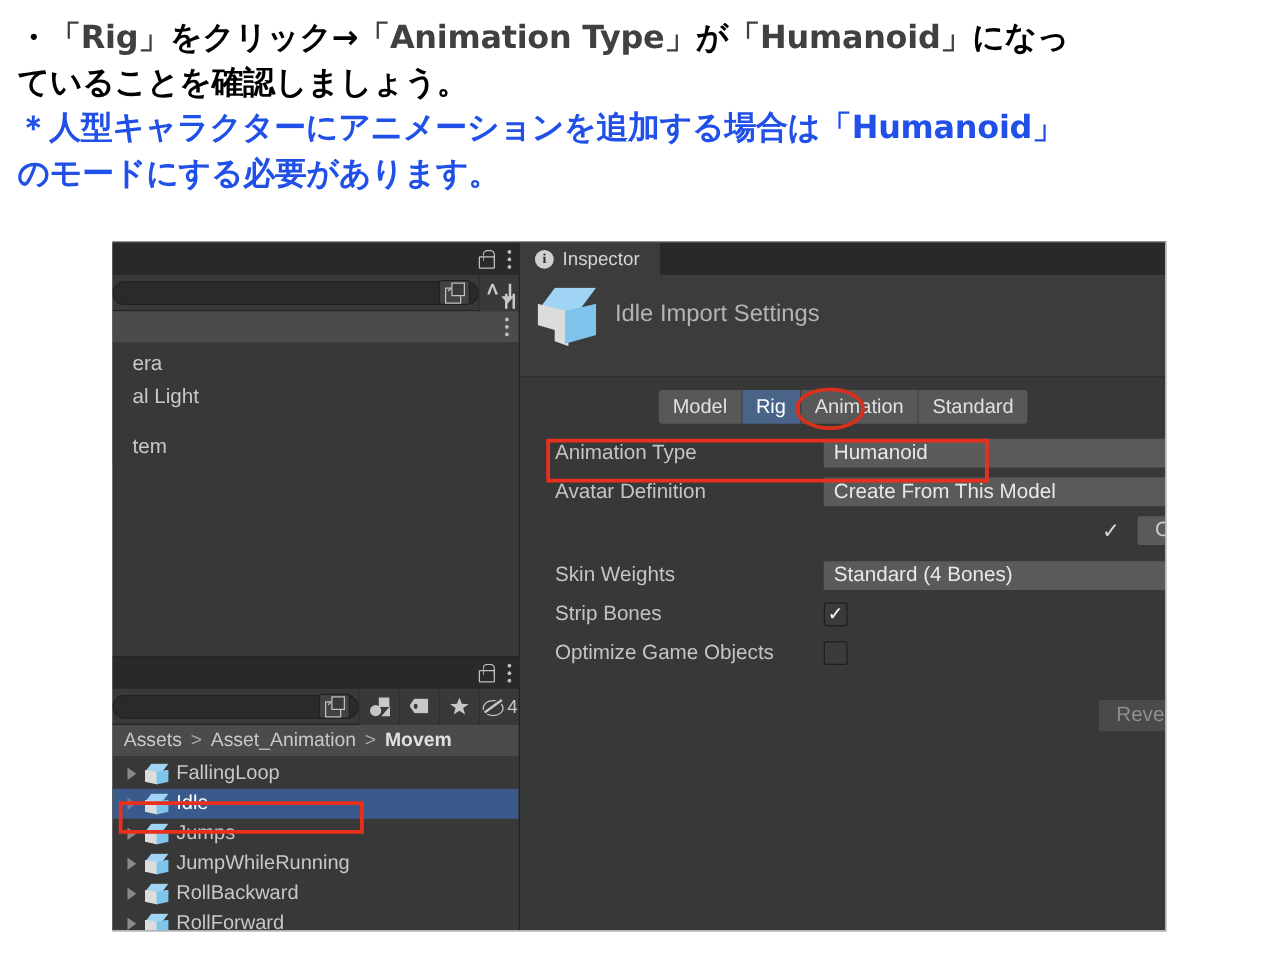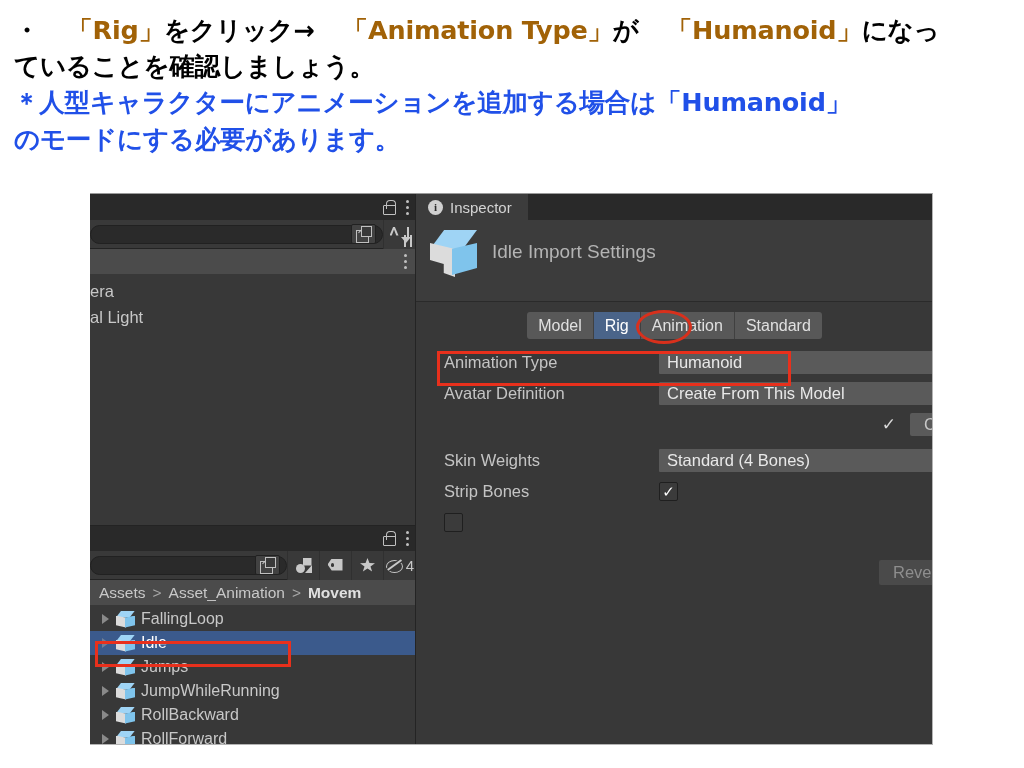--- a/index.html
+++ b/index.html
@@ -18,21 +18,21 @@
     padding: 12px 14px 0 14px;
     font-family: "DejaVu Sans", "Liberation Sans", sans-serif;
     font-size: 25.5px;
     font-weight: bold;
     line-height: 1.42;
     color: #000000;
     letter-spacing: -0.2px;
     white-space: nowrap;
   }
   #caption .ln { display: block; }
-  .red  { color: #a16207; margin-left: 28px; }
+  .red  { color: #404040; }
   .blue { color: #2050E8; }
 
   
   #unity {
     position: absolute;
     left: 90px; top: 193px;
     width: 843px; height: 552px;
     background: #383838;
     border-top: 1px solid #9a9a9a;
     border-right: 1px solid #b4b4b4;
@@ -141,21 +141,21 @@
   .ico-eyeoff::after{content:"";position:absolute;left:1px;top:5.5px;width:17px;height:1.8px;background:#c8c8c8;
       transform:rotate(-36deg); box-shadow:0 0 0 1.2px #393939;}
 
   .hidden-count{ color:#c8c8c8; font-size:15px; margin-left:3px;}
 
   .hier-breadcrumb {
     height:25px; background:#4b4b4b; display:flex; align-items:center;
     justify-content:flex-end; padding-right:8px;
   }
   .hier-list { background:#383838; padding-top:4px; }
-  .hier-row { height:26px; line-height:26px; padding-left:0px; color:#c8c8c8; font-size:16.5px; }
+  .hier-row { height:26px; line-height:26px; padding-left:16px; color:#c8c8c8; font-size:16.5px; }
   .hier-row.gap { height:14px; }
 
   
   #project { position:absolute; left:0; top:331px; width:325px; height:221px; background:#383838; }
   #project .tabstrip{ background:#292929; border-top:1px solid #232323;}
   .proj-breadcrumb{
     height:25px; background:#4b4b4b; display:flex; align-items:center;
     padding-left:9px; font-size:15.5px; color:#c8c8c8; white-space:nowrap;
   }
   .crumb-sep{ margin:0 7px; color:#a8a8a8; }
@@ -315,20 +315,21 @@
             <i></i>
             <i></i>
             <i></i>
           </span>
       </div>
 
       <div class="hier-list">
         <div class="hier-row">era</div>
         <div class="hier-row">al Light</div>
         <div class="hier-row gap"></div>
+        <div class="hier-row">tem</div>
       </div>
     </div>
 
     <div id="project">
       <div class="tabstrip">
         <div class="tab-tools">
           <span class="lock-icon"></span>
           <span class="kebab">
               <i></i>
               <i></i>
@@ -472,20 +473,21 @@
         <span class="prop-label">Skin Weights</span>
         <span class="prop-value wide">Standard (4 Bones)</span>
       </div>
 
       <div class="prop-row">
         <span class="prop-label">Strip Bones</span>
         <span class="chk">✓</span>
       </div>
 
       <div class="prop-row">
+        <span class="prop-label">Optimize Game Objects</span>
         <span class="chk off"></span>
       </div>
 
       <div class="revert-row">
         <span class="revert-btn">Rever</span>
       </div>
     </div>
   </div>
 </div>
 

